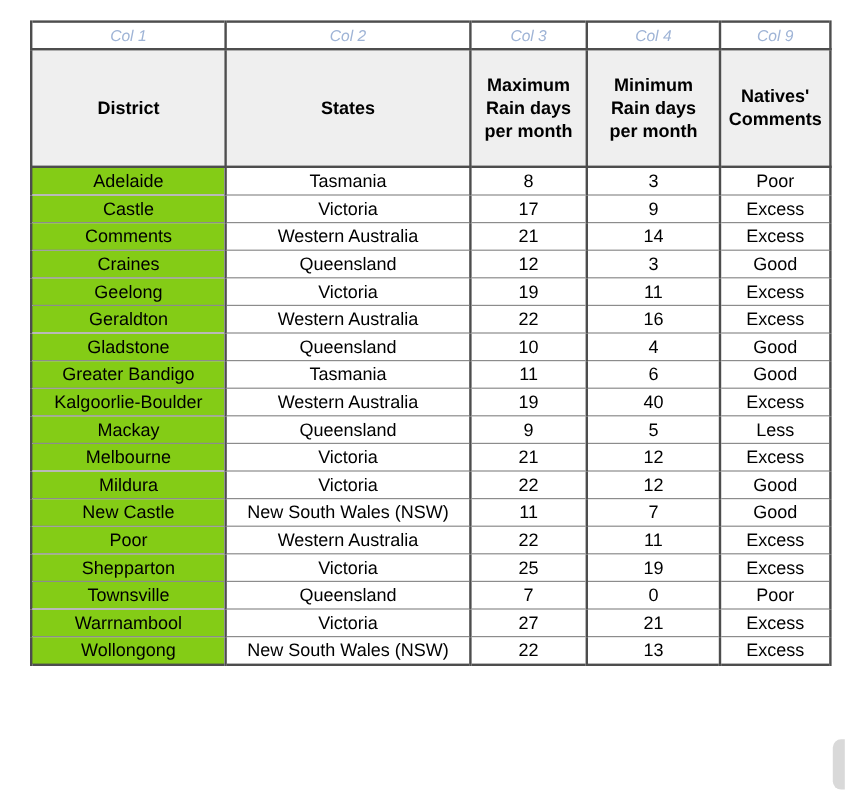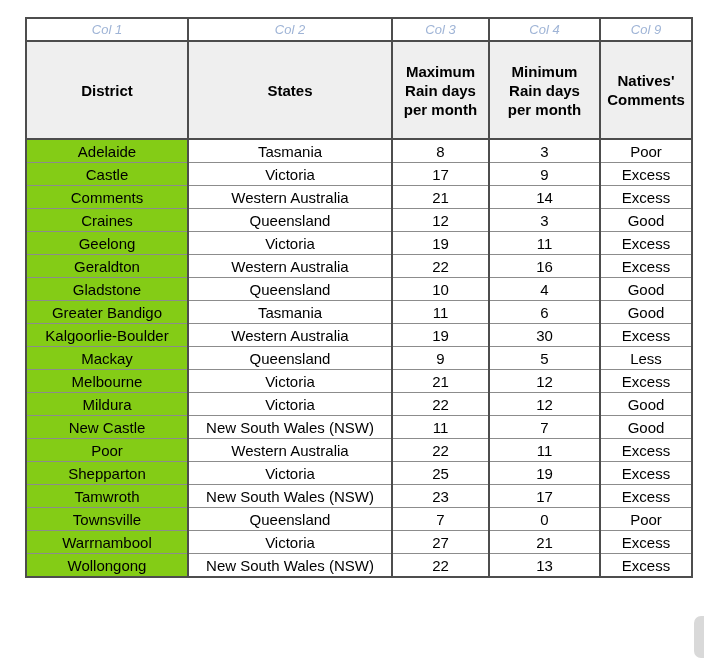--- a/index.html
+++ b/index.html
@@ -181,21 +181,21 @@
           <td>11</td>
           <td>6</td>
           <td>Good</td>
         </tr>
 
 
         <tr>
           <td>Kalgoorlie-Boulder</td>
           <td>Western Australia</td>
           <td>19</td>
-          <td>30</td>
+          <td>40</td>
           <td>Excess</td>
         </tr>
 
 
 
         <tr>
           <td>Mackay</td>
           <td>Queensland</td>
           <td>9</td>
           <td>5</td>
@@ -235,27 +235,20 @@
         </tr>
 
         <tr>
           <td>Shepparton</td>
           <td>Victoria</td>
           <td>25</td>
           <td>19</td>
           <td>Excess</td>
         </tr>
 
-        <tr>
-          <td>Tamwroth</td>
-          <td>New South Wales (NSW)</td>
-          <td>23</td>
-          <td>17</td>
-          <td>Excess</td>
-        </tr>
 
         <tr>
           <td>Townsville</td>
           <td>Queensland</td>
           <td>7</td>
           <td>0</td>
           <td>Poor</td>
         </tr>
 
         <tr>

